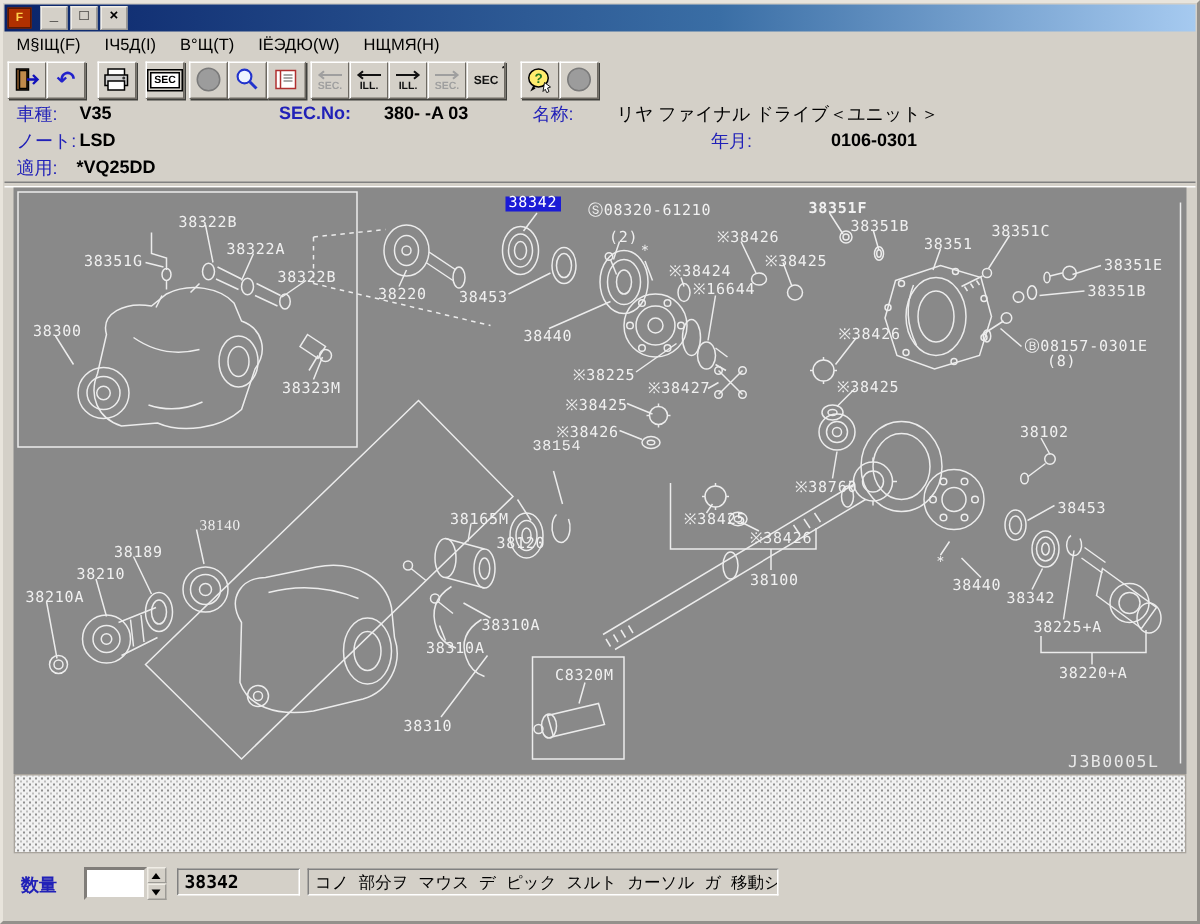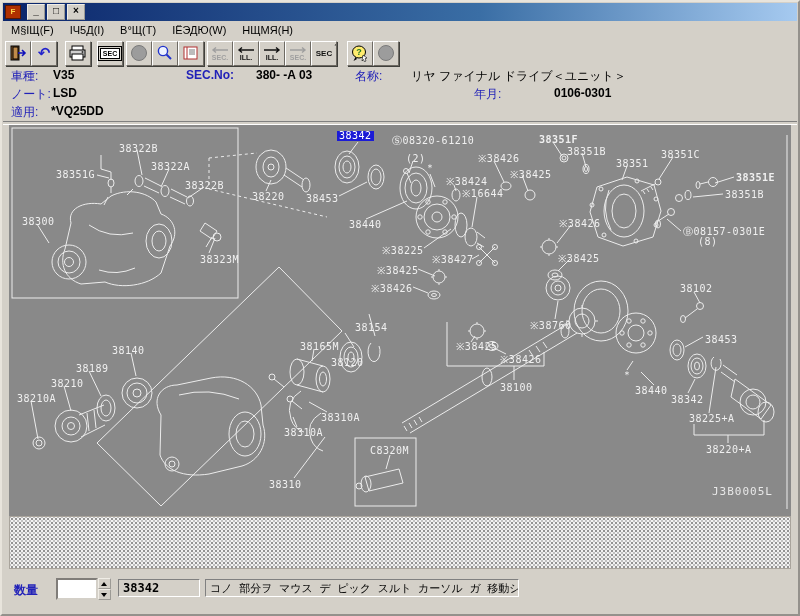--- a/index.html
+++ b/index.html
@@ -45,21 +45,21 @@
 
   
   .diagram{position:absolute;left:9px;top:125px;width:782px;height:391px;background:var(--dgbg,#898989);}
   .diagram svg{position:absolute;left:0;top:0;}
   .plbl{position:absolute;color:#f0f0f0;font:10px "DejaVu Sans Mono",monospace;
     letter-spacing:0.5px;white-space:nowrap;line-height:10px;}
   .plbl.hl{background:var(--hl,#1b1bd6);color:#fff;padding:0 2px;}
   .notesbox{position:absolute;left:431px;top:318px;width:186px;height:68px;border:1px solid #e8e8e8;
     color:#efefef;font:8.5px "Liberation Sans",sans-serif;padding:4px 3px;box-sizing:border-box;}
   .notesbox div{line-height:10px;white-space:nowrap;}
-  .dwgcode{position:absolute;left:703px;top:360px;color:#e8e8e8;
+  .dwgcode{position:absolute;left:703px;top:376px;color:#e8e8e8;
     font:11px "DejaVu Sans Mono",monospace;letter-spacing:1px;}
 
   
   .hatch{position:absolute;left:9px;top:516px;width:782px;height:53px;background-color:#f2f2f2;
     background-image:radial-gradient(#8f8f8f 0.7px,transparent 0.9px),radial-gradient(#bdbdbd 0.7px,transparent 0.9px);
     background-size:4px 4px,4px 4px;background-position:0 0,2px 2px;border:1px solid #a9a49c;box-sizing:border-box;}
 
   
   .bottom{position:absolute;left:3px;top:576px;right:3px;height:28px;}
   .qtylab{position:absolute;left:11px;top:6px;color:var(--accent,#2121b8);font-weight:bold;font-size:12px;}
@@ -410,61 +410,61 @@
         <path d="M685,299 L685,310 L755,310 L755,295 M719,310 L719,318"></path>
       </g>
     </g>
   </svg>
   <div id="label-layer">
       <div class="plbl" style="left: 110px; top: 19px;">38322B</div>
       <div class="plbl" style="left: 47px; top: 45px;">38351G</div>
       <div class="plbl" style="left: 142px; top: 37px;">38322A</div>
       <div class="plbl" style="left: 176px; top: 56px;">38322B</div>
       <div class="plbl" style="left: 13px; top: 92px;">38300</div>
-      <div class="plbl" style="left: 191px; top: 130px;">38323M</div>
+      <div class="plbl" style="left: 179px; top: 130px;">38323M</div>
       <div class="plbl hl" style="left: 328px; top: 6px;">38342</div>
       <div class="plbl" style="left: 383px; top: 1px; margin-top: 10px;">Ⓢ08320-61210</div>
       <div class="plbl" style="left: 397px; top: 29px;">(2)</div>
       <div class="plbl" style="left: 469px; top: 29px;">※38426</div>
       <div class="plbl" style="left: 243px; top: 67px;">38220</div>
       <div class="plbl" style="left: 297px; top: 69px;">38453</div>
       <div class="plbl" style="left: 425px; top: 52px; margin-left: 12px;">※38424</div>
       <div class="plbl" style="left: 453px; top: 64px;">※16644</div>
       <div class="plbl" style="left: 340px; top: 95px;">38440</div>
       <div class="plbl" style="left: 416px; top: 38px;">＊</div>
       <div class="plbl" style="left: 373px; top: 121px;">※38225</div>
       <div class="plbl" style="left: 423px; top: 130px;">※38427</div>
       <div class="plbl" style="left: 368px; top: 141px;">※38425</div>
       <div class="plbl" style="left: 362px; top: 159px;">※38426</div>
       <div class="plbl" style="left: 501px; top: 45px;">※38425</div>
       <div class="plbl" style="left: 530px; top: 10px; font-weight: bold;">38351F</div>
       <div class="plbl" style="left: 558px; top: 22px;">38351B</div>
       <div class="plbl" style="left: 607px; top: 34px;">38351</div>
       <div class="plbl" style="left: 652px; top: 25px;">38351C</div>
-      <div class="plbl" style="left: 727px; top: 48px; font-weight: bold;">38351E</div>
+      <div class="plbl" style="left: 727px; top: 48px;">38351E</div>
       <div class="plbl" style="left: 716px; top: 65px;">38351B</div>
       <div class="plbl" style="left: 674px; top: 102px;">Ⓑ08157-0301E</div>
       <div class="plbl" style="left: 689px; top: 112px;">(8)</div>
       <div class="plbl" style="left: 550px; top: 94px;">※38426</div>
       <div class="plbl" style="left: 549px; top: 129px;">※38425</div>
       <div class="plbl" style="left: 671px; top: 159px;">38102</div>
       <div class="plbl" style="left: 521px; top: 196px;">※38760</div>
-      <div class="plbl" style="left: 346px; top: 198px;">38154</div>
+      <div class="plbl" style="left: 346px; top: 169px; font-family: Liberation Mono, monospace;">38154</div>
       <div class="plbl" style="left: 322px; top: 201px; margin-top: 32px;">38120</div>
       <div class="plbl" style="left: 291px; top: 217px;">38165M</div>
       <div class="plbl" style="left: 447px; top: 217px;">※38425</div>
       <div class="plbl" style="left: 491px; top: 230px;">※38426</div>
       <div class="plbl" style="left: 491px; top: 258px;">38100</div>
       <div class="plbl" style="left: 696px; top: 210px;">38453</div>
       <div class="plbl" style="left: 626px; top: 261px;">38440</div>
       <div class="plbl" style="left: 613px; top: 245px;">＊</div>
       <div class="plbl" style="left: 662px; top: 270px;">38342</div>
       <div class="plbl" style="left: 680px; top: 289px;">38225+A</div>
       <div class="plbl" style="left: 697px; top: 320px;">38220+A</div>
-      <div class="plbl" style="left: 103px; top: 221px;">38140</div>
+      <div class="plbl" style="left: 124px; top: 221px; font-family: Liberation Serif, serif;">38140</div>
       <div class="plbl" style="left: 67px; top: 239px;">38189</div>
       <div class="plbl" style="left: 42px; top: 254px;">38210</div>
       <div class="plbl" style="left: 8px; top: 269px;">38210A</div>
       <div class="plbl" style="left: 312px; top: 288px;">38310A</div>
       <div class="plbl" style="left: 275px; top: 303px;">38310A</div>
       <div class="plbl" style="left: 361px; top: 321px;">C8320M</div>
       <div class="plbl" style="left: 260px; top: 355px;">38310</div>
     </div>
   <div class="dwgcode">J3B0005L</div>
 </div>

